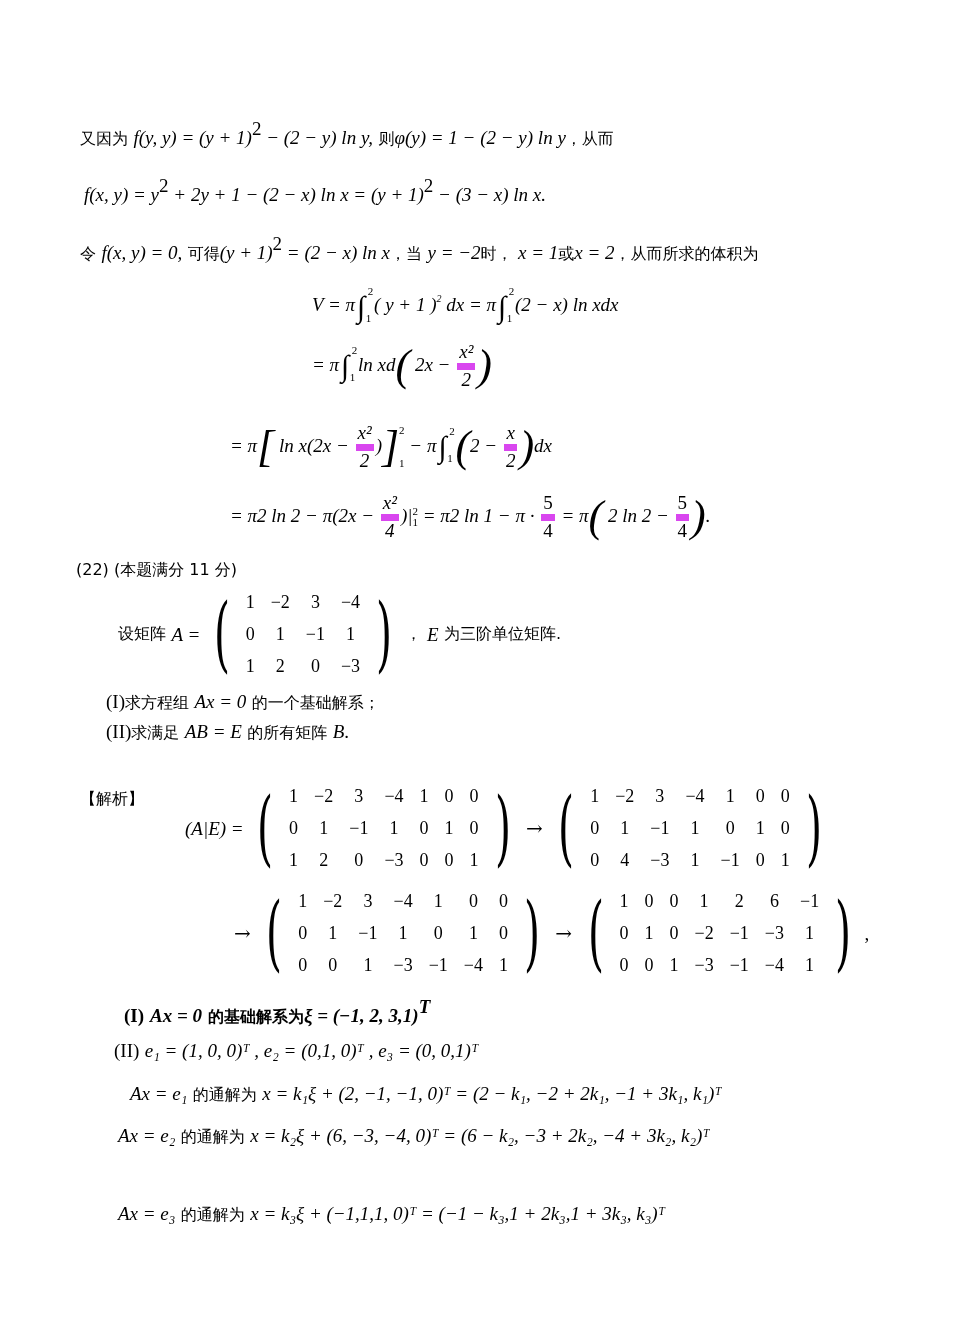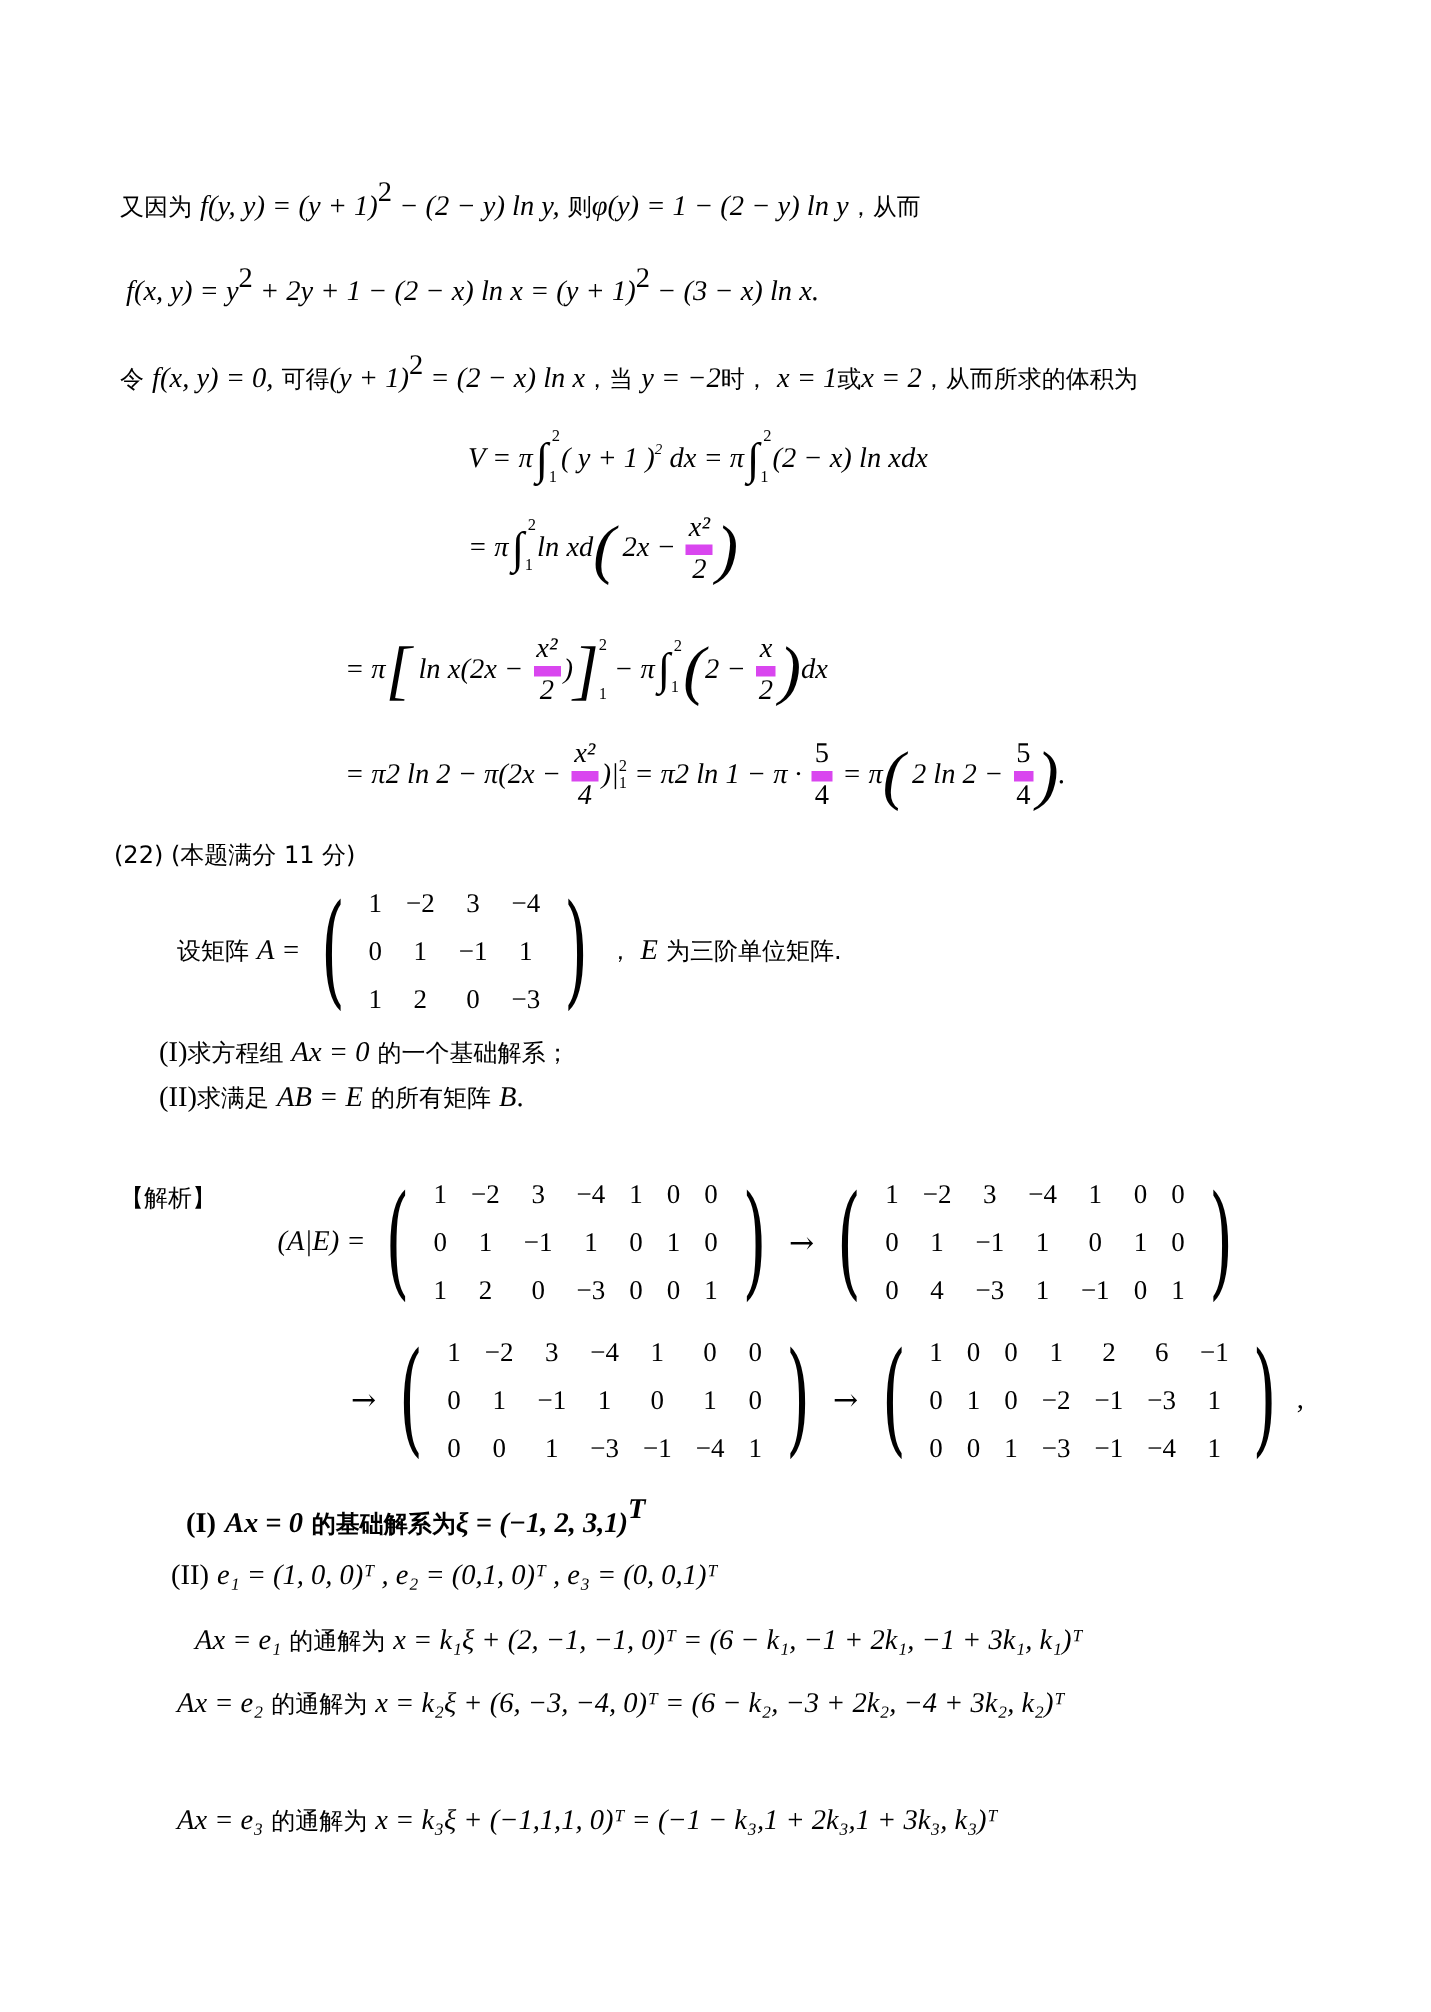--- a/index.html
+++ b/index.html
@@ -310,21 +310,21 @@
 </div>
 
 <div class="line" style="left:114px; top:1041px;">
   <span class="m">(II)</span>
   <span class="m i">e₁ = (1, 0, 0)ᵀ , e₂ = (0,1, 0)ᵀ , e₃ = (0, 0,1)ᵀ</span>
 </div>
 
 <div class="line" style="left:130px; top:1084px;">
   <span class="m i">Ax = e₁</span>
   <span class="cn">的通解为</span>
-  <span class="m i">x = k₁ξ + (2, −1, −1, 0)ᵀ = (6 − k₁, −1 + 2k₁, −1 + 3k₁, k₁)ᵀ</span>
+  <span class="m i">x = k₁ξ + (2, −1, −1, 0)ᵀ = (2 − k₁, −2 + 2k₁, −1 + 3k₁, k₁)ᵀ</span>
 </div>
 
 <div class="line" style="left:118px; top:1126px;">
   <span class="m i">Ax = e₂</span>
   <span class="cn">的通解为</span>
   <span class="m i">x = k₂ξ + (6, −3, −4, 0)ᵀ = (6 − k₂, −3 + 2k₂, −4 + 3k₂, k₂)ᵀ</span>
 </div>
 
 <div class="line" style="left:118px; top:1204px;">
   <span class="m i">Ax = e₃</span>

